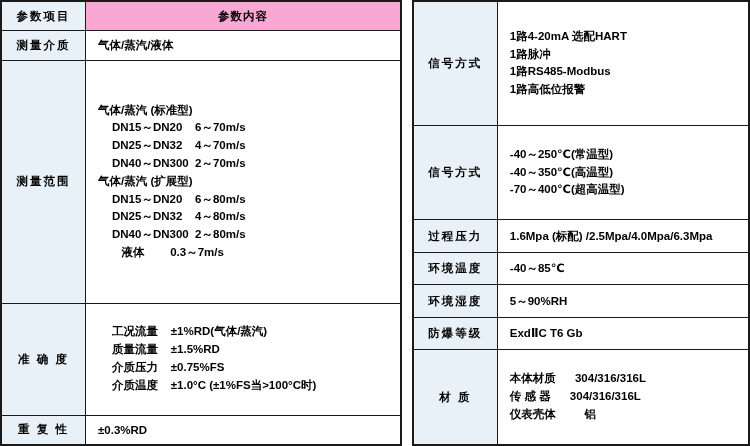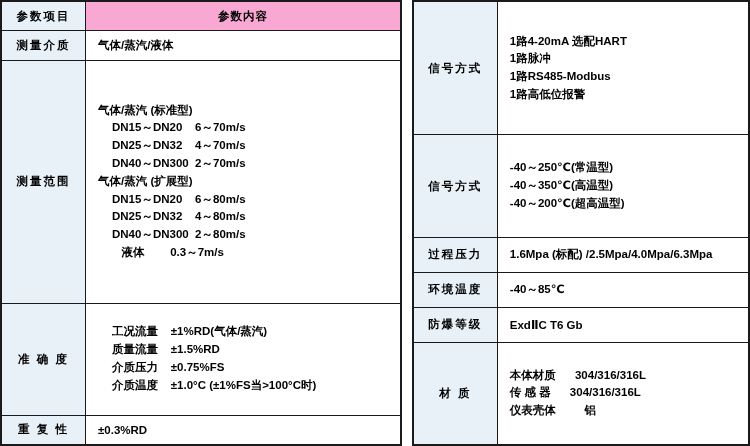--- a/index.html
+++ b/index.html
@@ -114,30 +114,34 @@
           <div>1路脉冲</div>
           <div>1路RS485-Modbus</div>
           <div>1路高低位报警</div>
         </td>
       </tr>
       <tr>
         <td class="lbl">信号方式</td>
         <td class="val lines">
           <div>-40～250℃(常温型)</div>
           <div>-40～350℃(高温型)</div>
-          <div>-40～200℃(超高温型)</div>
+          <div>-70～400℃(超高温型)</div>
         </td>
       </tr>
       <tr>
         <td class="lbl">过程压力</td>
         <td class="val">1.6Mpa (标配) /2.5Mpa/4.0Mpa/6.3Mpa</td>
       </tr>
       <tr>
         <td class="lbl">环境温度</td>
         <td class="val">-40～85℃</td>
+      </tr>
+      <tr>
+        <td class="lbl">环境湿度</td>
+        <td class="val">5～90%RH</td>
       </tr>
       <tr>
         <td class="lbl">防爆等级</td>
         <td class="val">ExdⅡC T6 Gb</td>
       </tr>
       <tr>
         <td class="lbl">材  质</td>
         <td class="val lines">
           <div>本体材质      304/316/316L</div>
           <div>传 感 器      304/316/316L</div>

